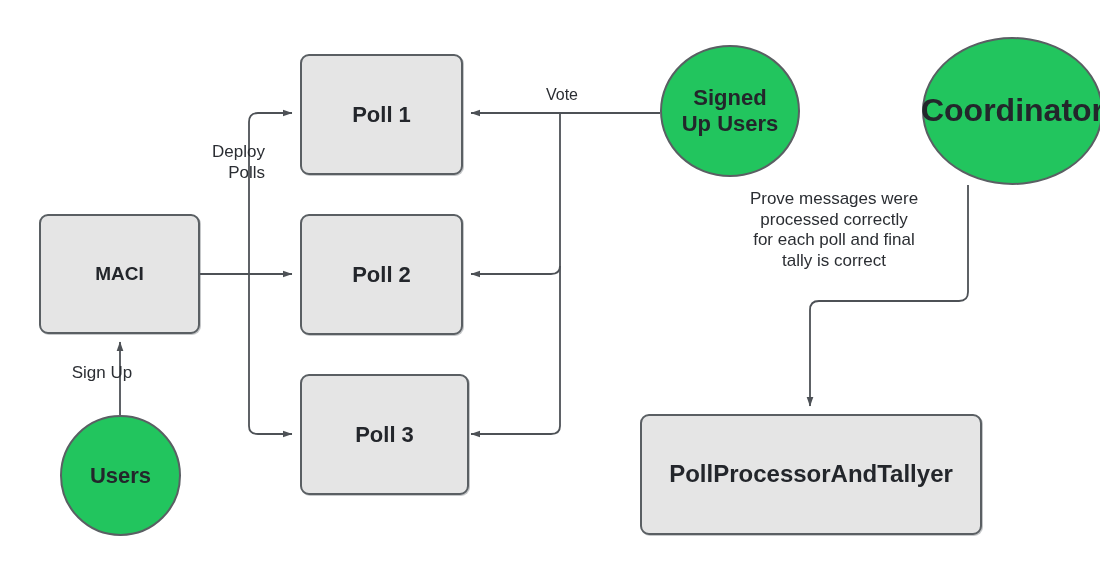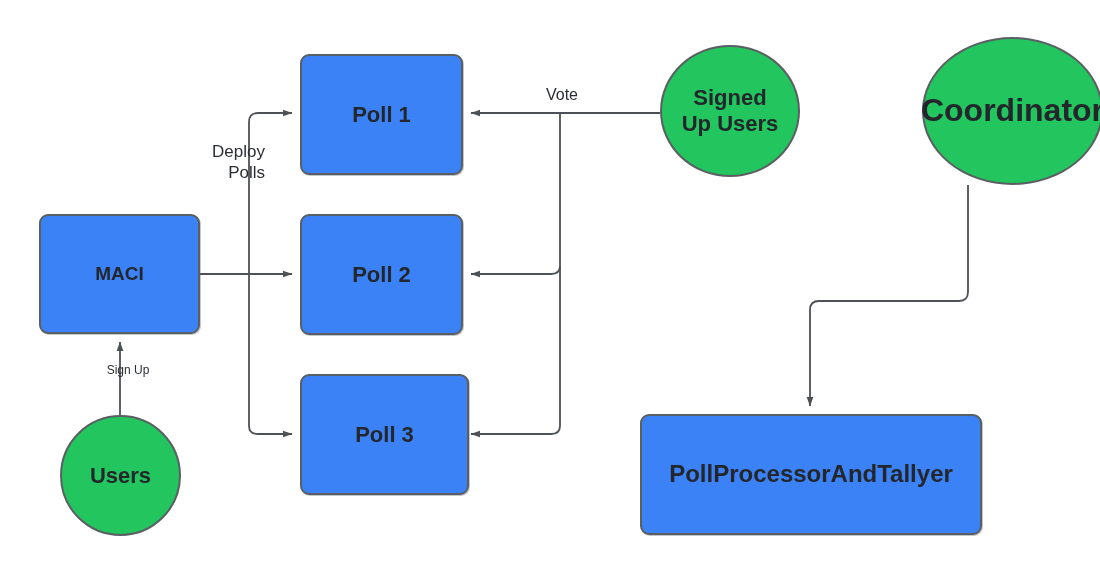--- a/index.html
+++ b/index.html
@@ -34,21 +34,21 @@
     justify-content: center;
     text-align: center;
     color: #23262b;
     font-weight: bold;
     line-height: 1.18;
     z-index: 3;
   }
   .node-box {
     border: 2.5px solid #5a5f63;
     border-radius: 9px;
-    background: #3b82f6;
+    background: #e5e5e5;
     box-shadow: 1px 1px 0 rgba(90,95,99,0.35);
   }
   .node-ellipse {
     border: 2.5px solid #5a5f63;
     border-radius: 50%;
     background: #22c55e;
   }
   .edge-label {
     position: absolute;
     color: #2b2e33;
@@ -104,21 +104,25 @@
 
   <div class="node node-box" style="left:640px; top:414px; width:342px; height:121px; font-size:24px;">PollProcessorAndTallyer</div>
 
   <div class="node node-ellipse" style="left:60px; top:415px; width:121px; height:121px; font-size:22px;">Users</div>
 
   <div class="node node-ellipse" style="left:660px; top:45px; width:140px; height:132px; font-size:22px; white-space:pre-line;">Signed
 Up Users</div>
 
   <div class="node node-ellipse" style="left:922px; top:37px; width:181px; height:148px; font-size:32px;">Coordinator</div>
 
-  <div class="edge-label" style="left:53px; top:363px; width:150px; font-size:12px;">Sign Up</div>
+  <div class="edge-label" style="left:27px; top:363px; width:150px; font-size:17px;">Sign Up</div>
 
   <div class="edge-label" style="left:145px; top:142px; width:120px; font-size:17px; text-align:right;">Deploy
 Polls</div>
 
   <div class="edge-label" style="left:512px; top:85px; width:100px; font-size:16px;">Vote</div>
 
+  <div class="edge-label" style="left:709px; top:189px; width:250px; font-size:17px;">Prove messages were
+processed correctly
+for each poll and final
+tally is correct</div>
 
 </div>
 
 </body></html>

